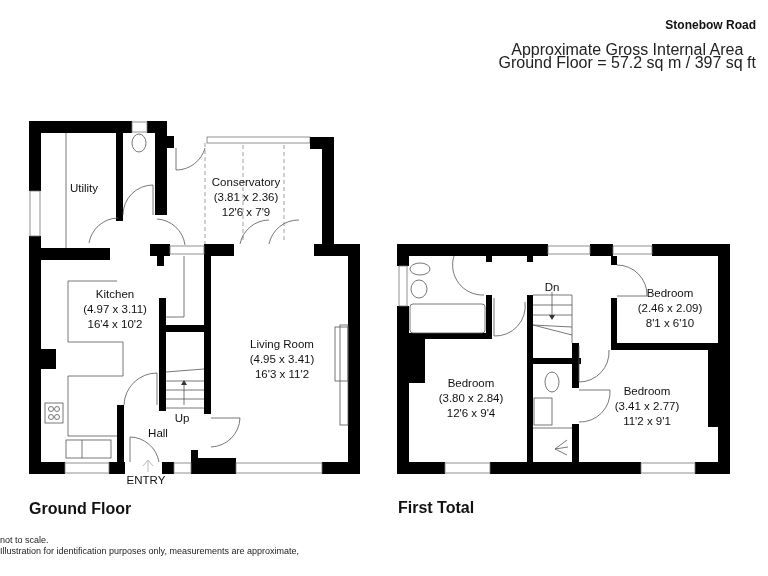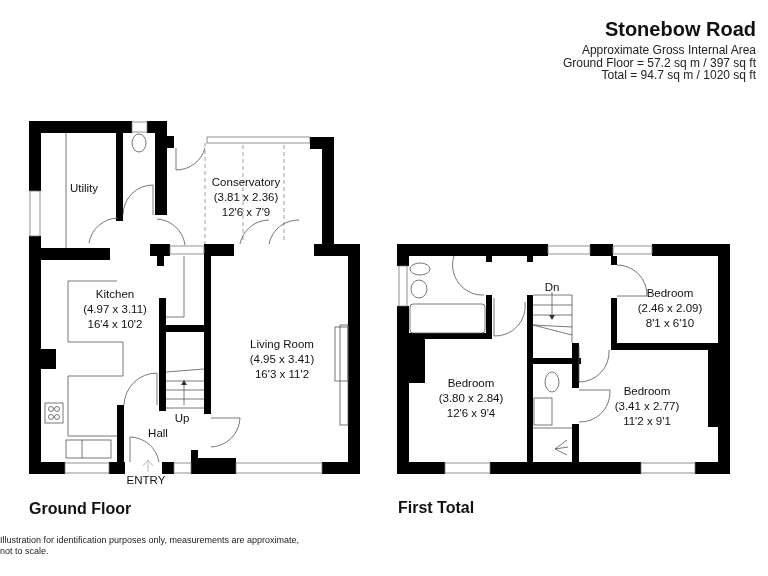--- a/index.html
+++ b/index.html
@@ -1,37 +1,36 @@
 <!DOCTYPE html>
 <html><head>
   <meta charset="utf-8">
   <style>
     html, body { margin: 0; padding: 0; background: #ffffff; }
     body { width: 768px; height: 576px; position: relative; overflow: hidden; font-family: "Liberation Sans", sans-serif; color: #111; }
-    .title { position: absolute; right: 12px; top: 18px; font-size: 20px; font-weight: bold; margin: 0; }
-    .area-block { position: absolute; right: 12px; top: 44px; text-align: right; font-size: 12px; line-height: 12.5px; color: #222; }
+    .title { position: absolute; right: 12px; top: 18px; font-size: 12px; font-weight: bold; margin: 0; }
+    .area-block { position: absolute; right: 12px; top: 44px; text-align: center; font-size: 16px; line-height: 12.5px; color: #222; }
     .floor-label { position: absolute; font-size: 16px; font-weight: bold; margin: 0; }
     .floor-label.gf { left: 29px; top: 500px; }
     .floor-label.ff { left: 398px; top: 499px; }
     .disclaimer { position: absolute; left: 0; top: 535px; font-size: 9px; line-height: 10.5px; color: #222; width: 320px; }
     svg.plan { position: absolute; left: 0; top: 0; }
     .wall { fill: #000; }
     .thin { fill: none; stroke: #555; stroke-width: 0.8; }
     .win { fill: #fff; stroke: #777; stroke-width: 0.8; }
     .dash { fill: none; stroke: #888; stroke-width: 0.8; stroke-dasharray: 4 3; }
     .room-label { font-family: "Liberation Sans", sans-serif; font-size: 11.5px; fill: #111; text-anchor: middle; }
   </style>
 </head>
 <body>
 
 <h1 class="title">Stonebow Road</h1>
 <div class="area-block">
   <div>Approximate Gross Internal Area</div>
   <div>Ground Floor = 57.2 sq m / 397 sq ft</div>
-  <div>Total = 94.7 sq m / 1020 sq ft</div>
 </div>
 
 <svg class="plan" width="768" height="576" viewBox="0 0 768 576">
 
   <g>
 
     <g>
       <rect class="wall" x="29" y="121" width="103" height="12"></rect>
       <rect class="wall" x="147" y="121" width="20" height="12"></rect>
       <rect class="wall" x="29" y="121" width="12" height="70"></rect>
@@ -182,15 +181,15 @@
     <text class="room-label" x="647" y="410">(3.41 x 2.77)</text>
     <text class="room-label" x="647" y="425">11'2 x 9'1</text>
     <text class="room-label" x="552" y="291">Dn</text>
   </g>
 </svg>
 
 <h2 class="floor-label gf">Ground Floor</h2>
 <h2 class="floor-label ff">First Total</h2>
 
 <div class="disclaimer">
+  <div>not to scale.</div>
   <div>Illustration for identification purposes only, measurements are approximate,</div>
-  <div>not to scale.</div>
 </div>
 
 </body></html>

